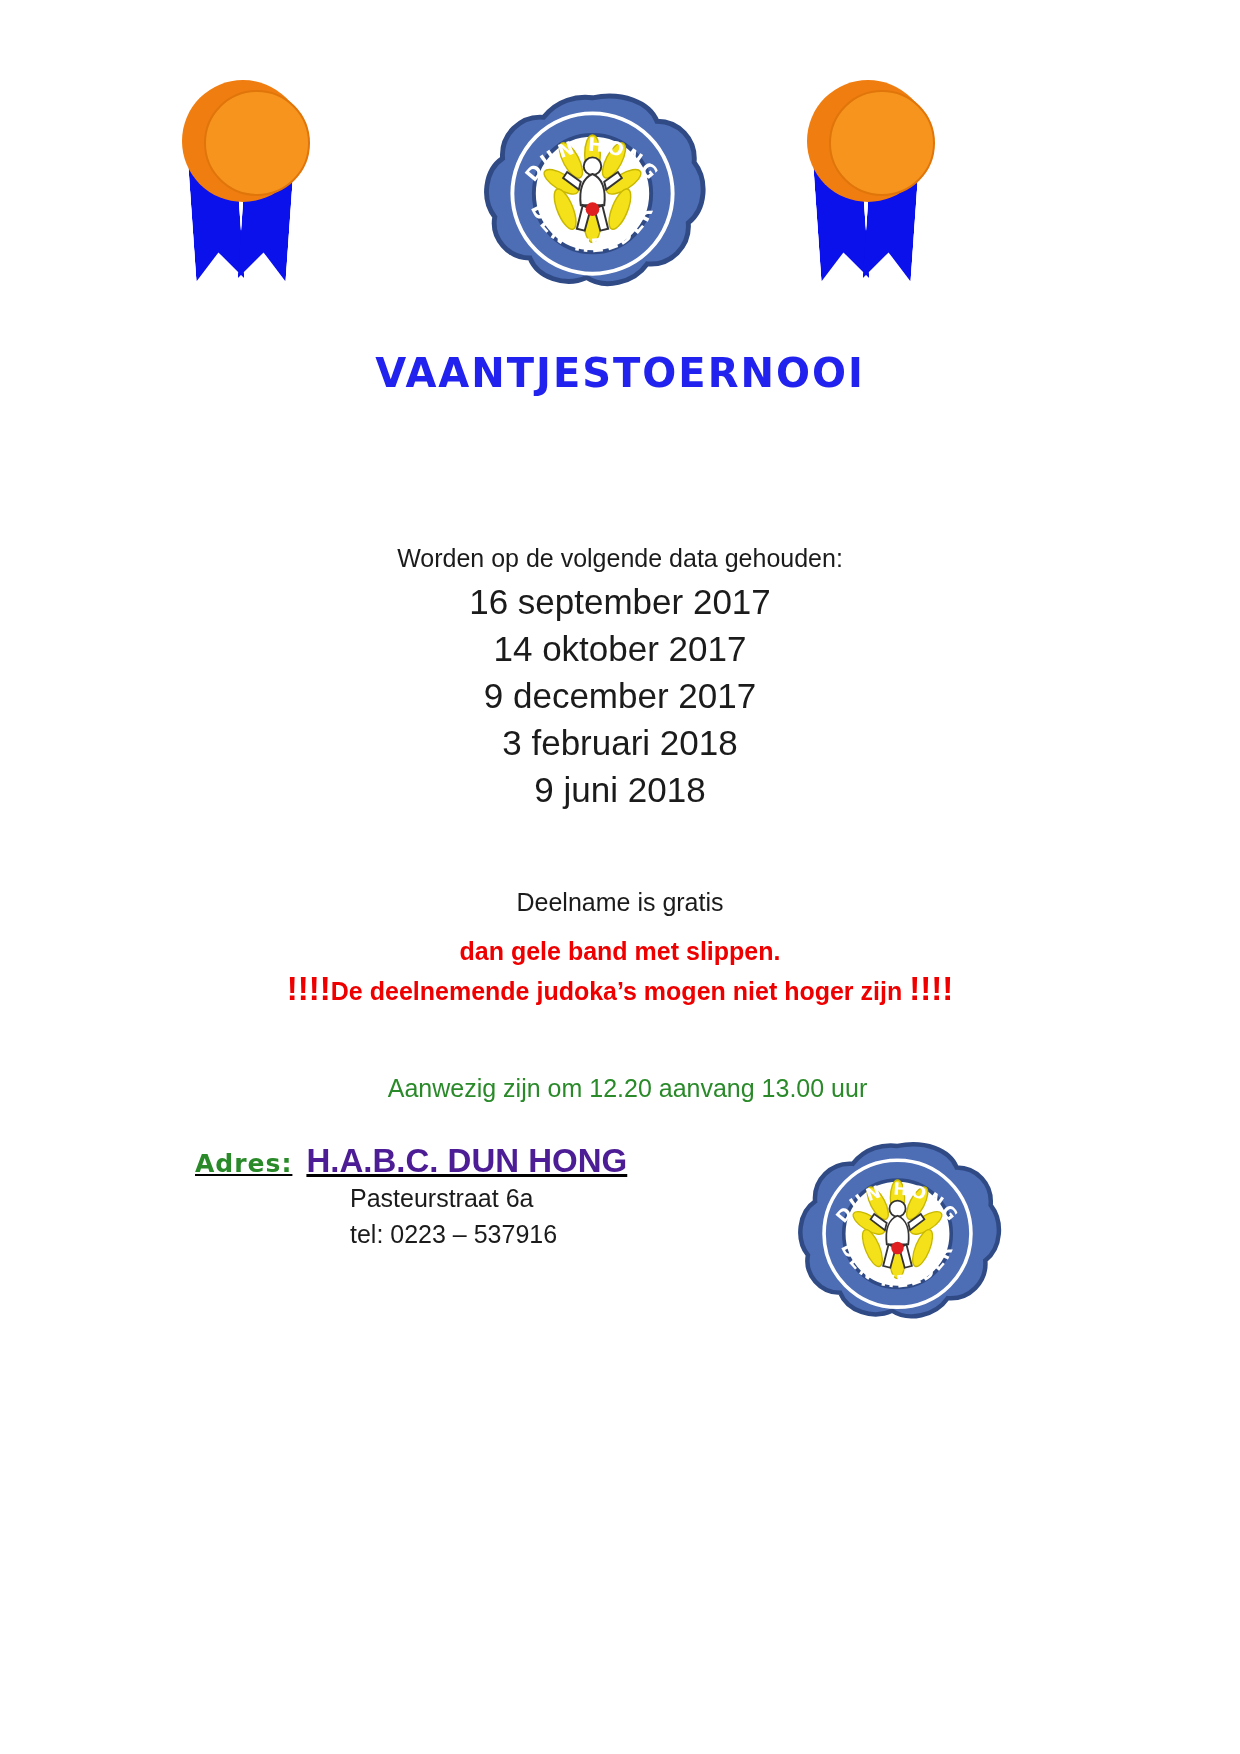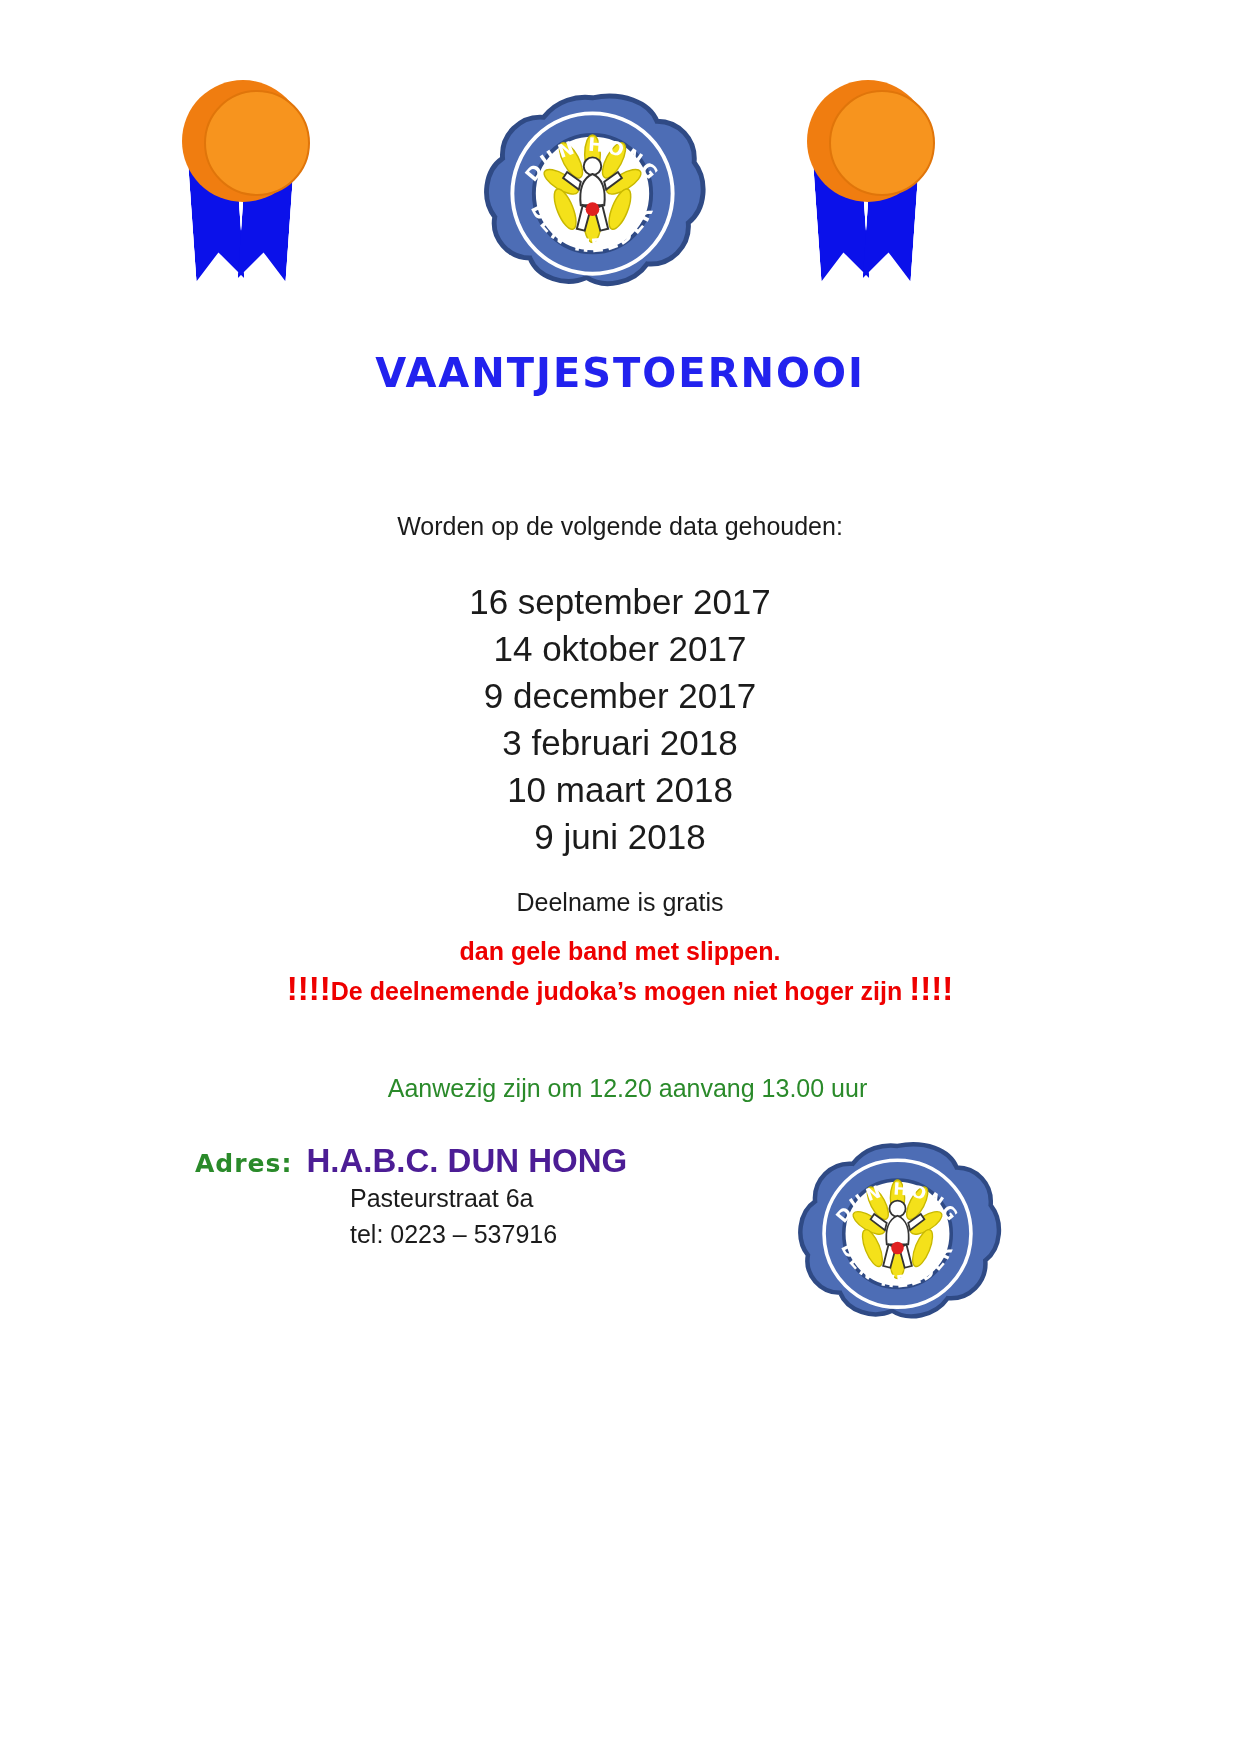--- a/index.html
+++ b/index.html
@@ -97,21 +97,21 @@
     font-family: "DejaVu Sans", sans-serif;
     font-weight: bold;
     letter-spacing: 2px;
   }
   .title-1 { font-size: 40px; line-height: 50px; }
   .title-2 { font-size: 36px; line-height: 48px; }
 
   .lead {
     position: absolute;
     left: 0; right: 0;
-    top: 512px;
+    top: 544px;
     text-align: center;
     font-size: 25px;
     color: #1b1b1b;
   }
 
   .dates {
     position: absolute;
     left: 0; right: 0;
     top: 578px;
     text-align: center;
@@ -158,20 +158,21 @@
     position: absolute;
     left: 195px;
     top: 1142px;
     width: 560px;
   }
   .address-row1 {
     display: flex;
     align-items: baseline;
     gap: 14px;
     justify-content: flex-start;
+    text-decoration: underline;
   }
   .adres-label {
     color: #2a8a2a;
     font-family: "DejaVu Sans", sans-serif;
     font-weight: bold;
     font-size: 25px;
     letter-spacing: 1px;
   }
   .club-name {
     font-size: 33px;
@@ -261,21 +262,20 @@
   <div class="title-1">VAANTJESTOERNOOI</div>
 </div>
 
 <div class="lead">Worden op de volgende data gehouden:</div>
 
 <div class="dates">
   <div>16 september 2017</div>
   <div>14 oktober 2017</div>
   <div>9 december 2017</div>
   <div>3 februari 2018</div>
-  <div>10 maart 2018</div>
   <div>9 juni 2018</div>
 </div>
 
 <div class="free">Deelname is gratis</div>
 
 <div class="warning">
   <div>dan gele band met slippen.</div>
   <div>
     <span class="bangs">!!!!</span><span>De deelnemende judoka’s mogen niet hoger zijn</span> <span class="bangs">!!!!</span>
   </div>

